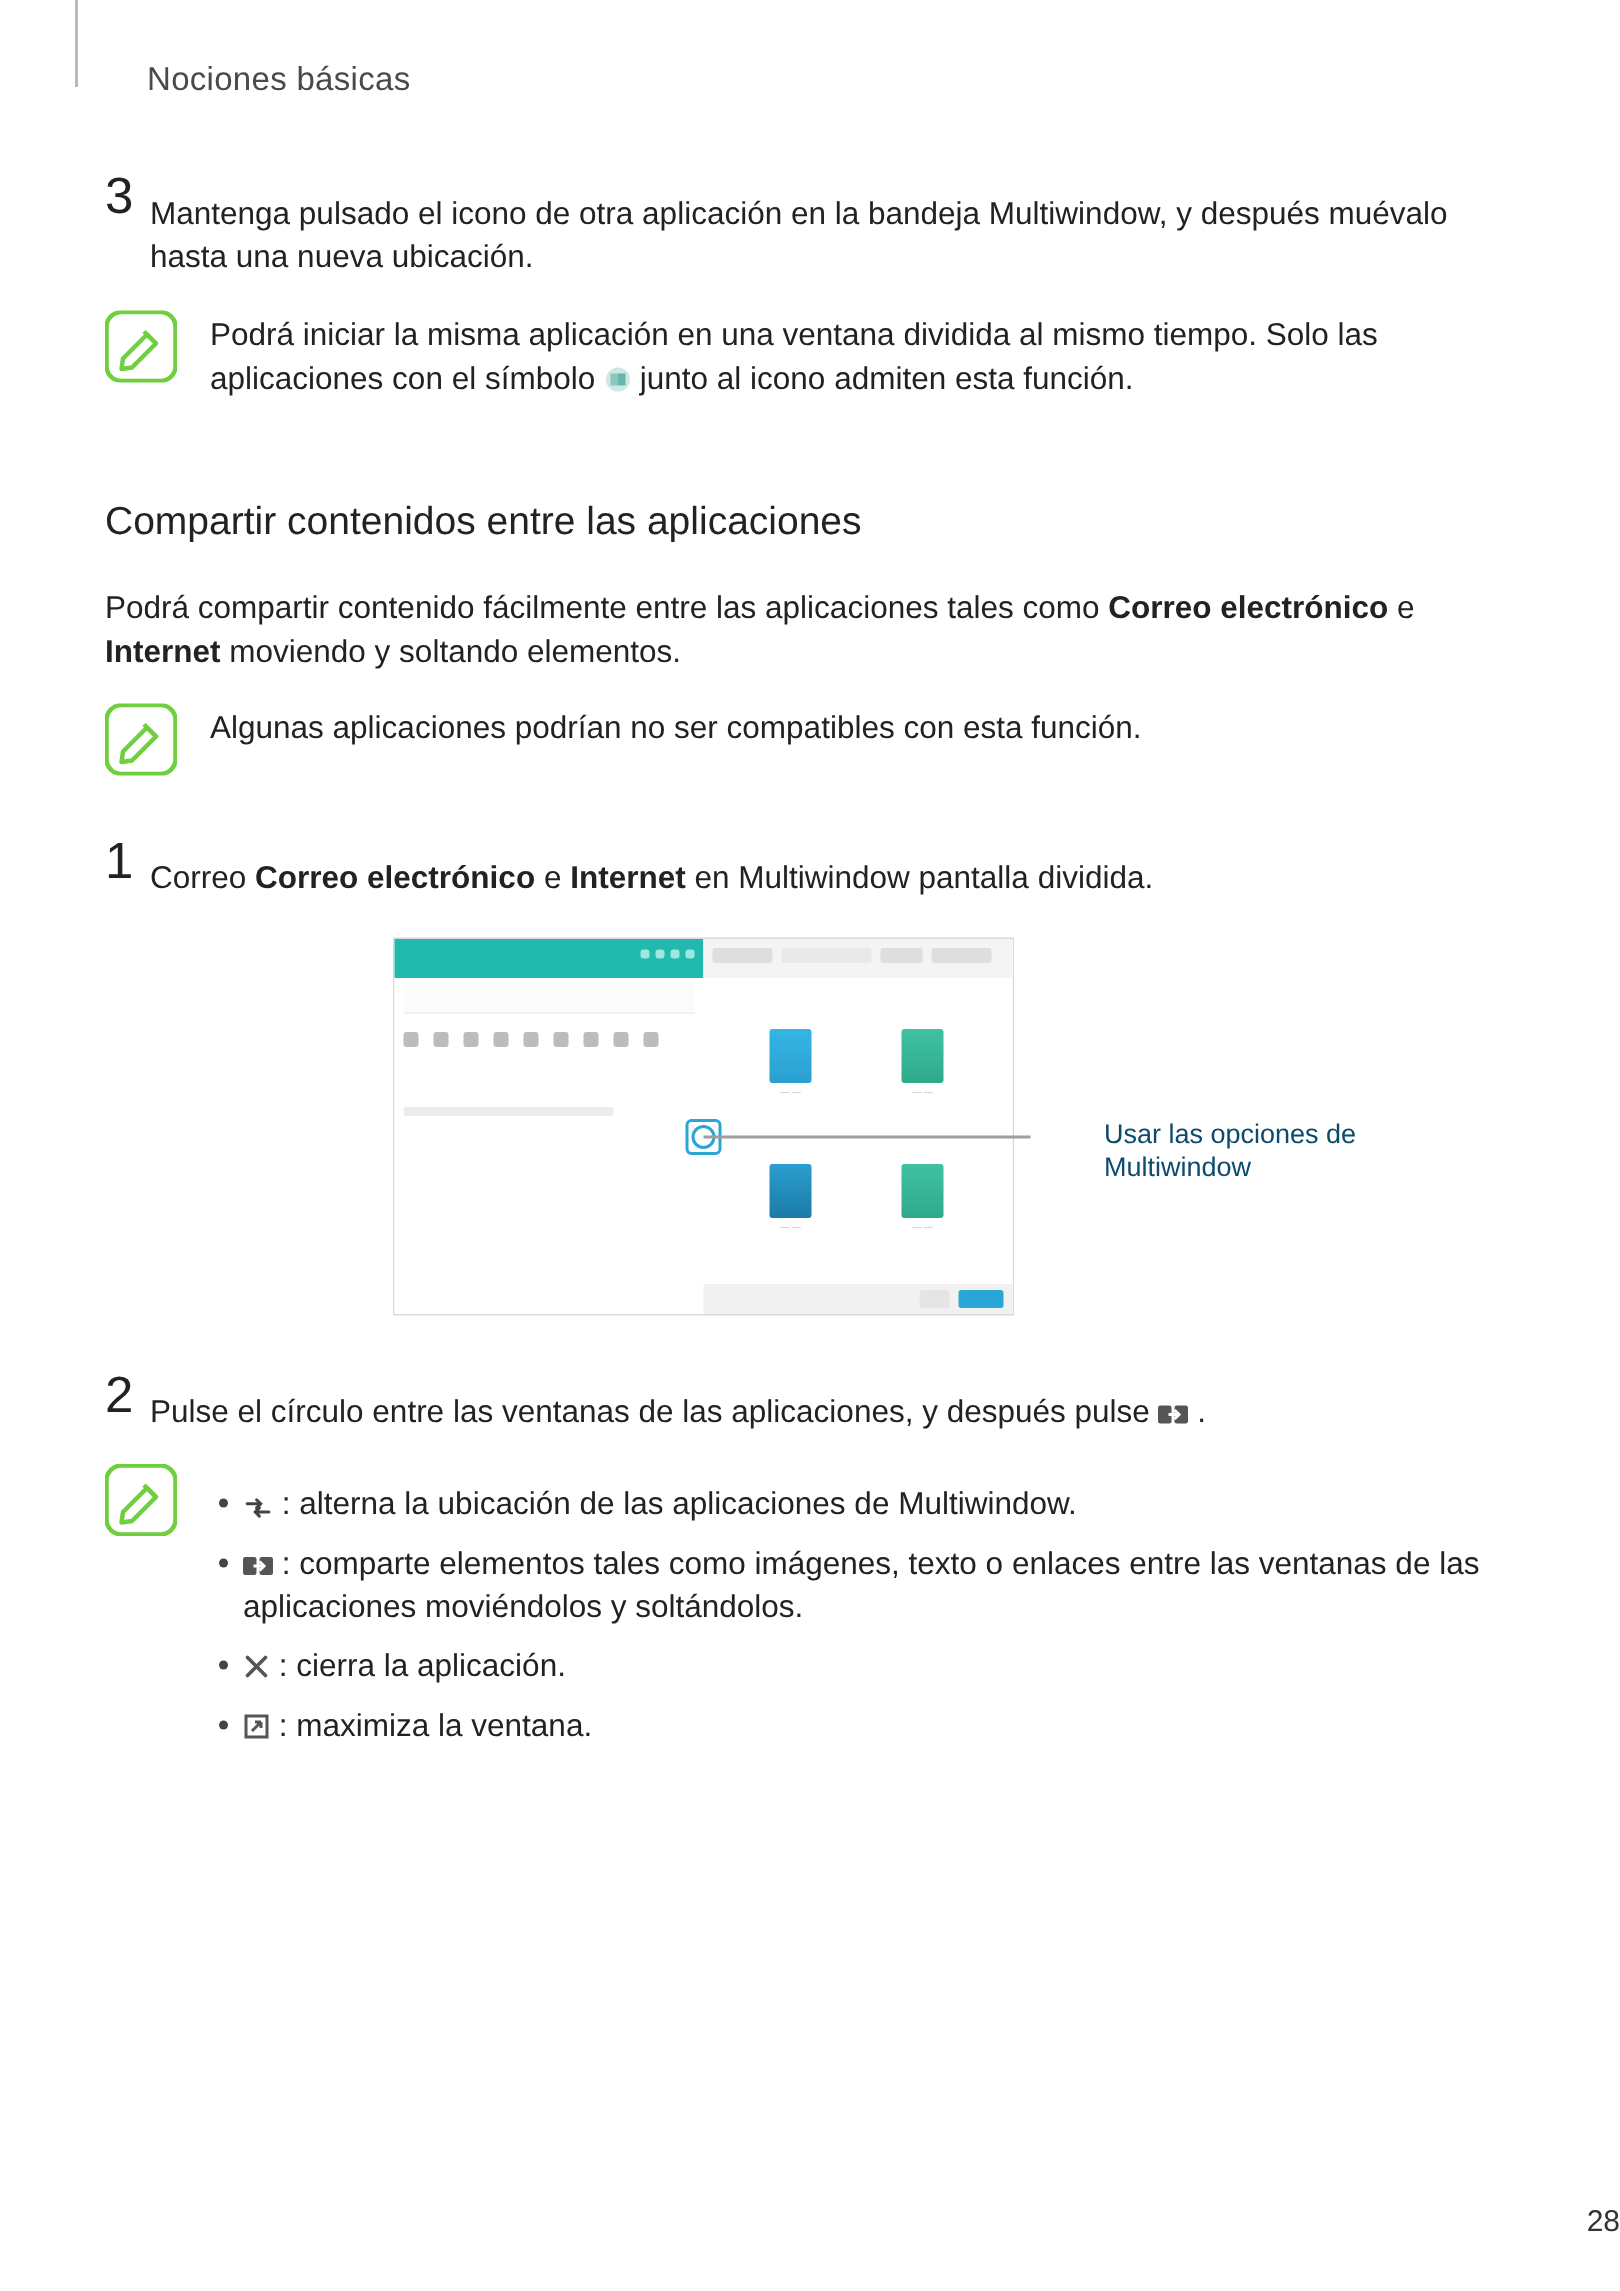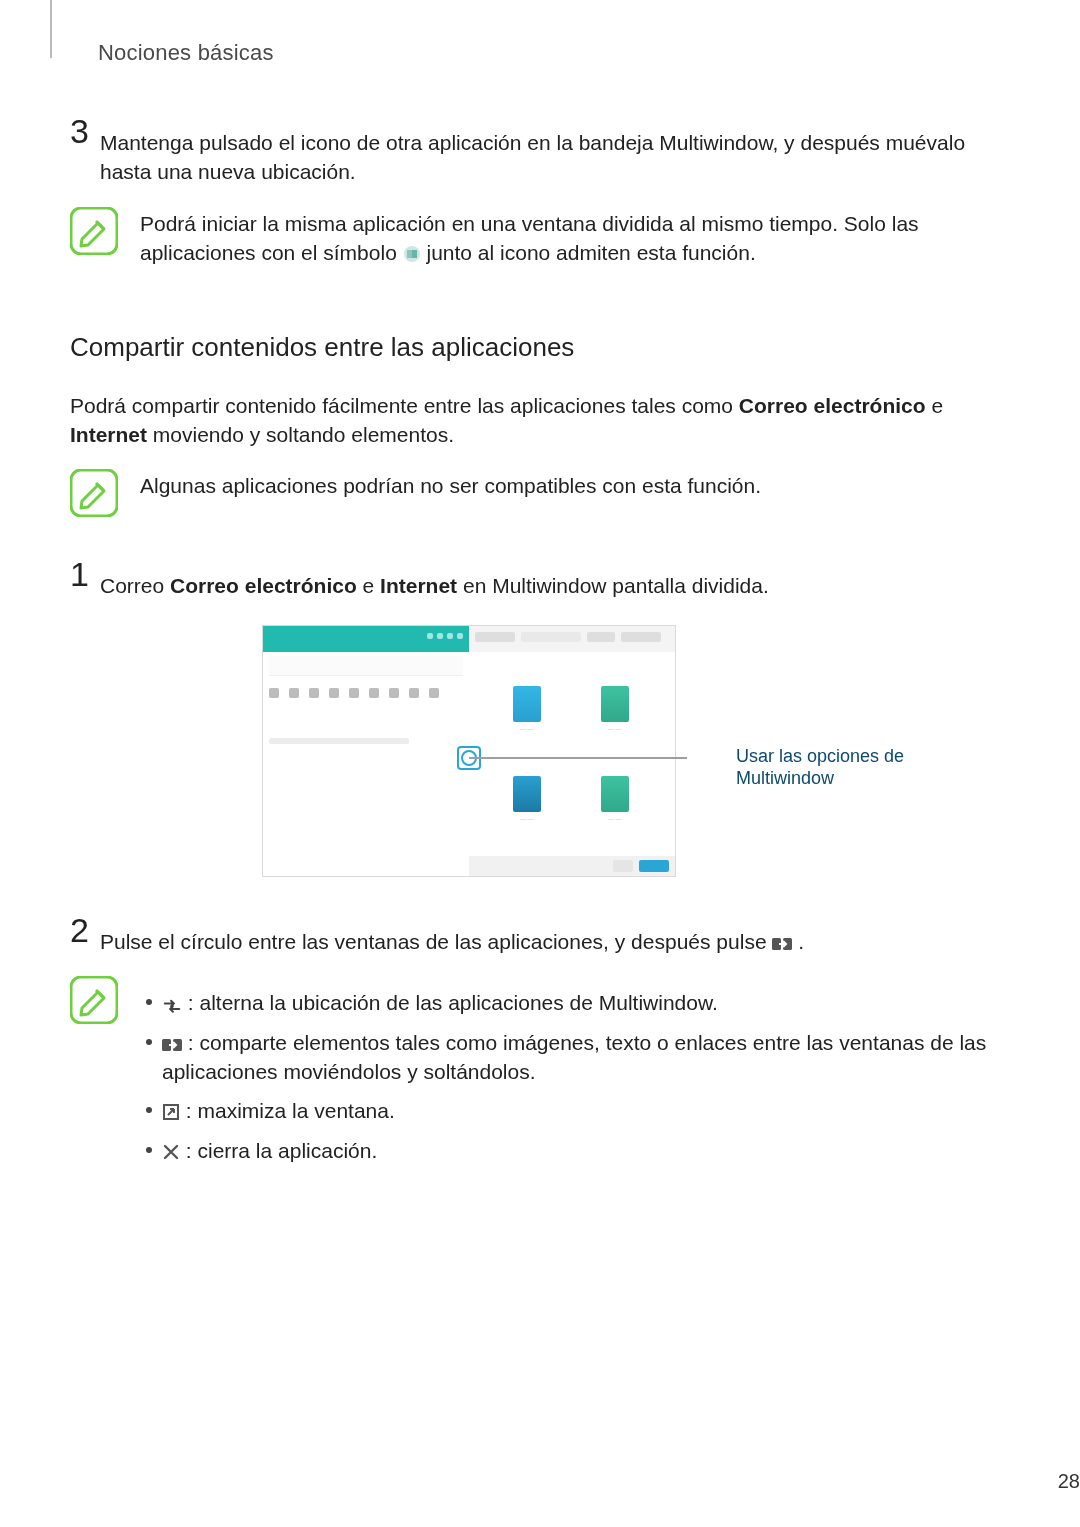--- a/index.html
+++ b/index.html
@@ -225,38 +225,38 @@
             </span>
             <span> : comparte elementos tales como imágenes, texto o enlaces entre las ventanas de las aplicaciones moviéndolos y soltándolos.</span>
           </span>
         </div>
 
         <div class="bullet">
           <span class="bdot"></span>
           <span class="btext">
             <span class="inline-icon sm">
               <svg viewBox="0 0 18 18">
+                  <path d="M3 3 L15 15 M15 3 L3 15" stroke="#555" stroke-width="2.4" stroke-linecap="round"></path>
+                </svg>
+            </span>
+            <span> : cierra la aplicación.</span>
+          </span>
+        </div>
+
+        <div class="bullet">
+          <span class="bdot"></span>
+          <span class="btext">
+            <span class="inline-icon sm">
+              <svg viewBox="0 0 18 18">
                   <rect x="2" y="2" width="14" height="14" fill="none" stroke="#555" stroke-width="2"></rect>
                   <path d="M6 12 L12 6 M12 6 h-4 M12 6 v4" fill="none" stroke="#555" stroke-width="2"></path>
                 </svg>
             </span>
             <span> : maximiza la ventana.</span>
           </span>
         </div>
 
-        <div class="bullet">
-          <span class="bdot"></span>
-          <span class="btext">
-            <span class="inline-icon sm">
-              <svg viewBox="0 0 18 18">
-                  <path d="M3 3 L15 15 M15 3 L3 15" stroke="#555" stroke-width="2.4" stroke-linecap="round"></path>
-                </svg>
-            </span>
-            <span> : cierra la aplicación.</span>
-          </span>
-        </div>
-
       </div>
     </div>
   </div>
 
   <div class="page-num">28</div>
 </div>
 
 </body></html>

